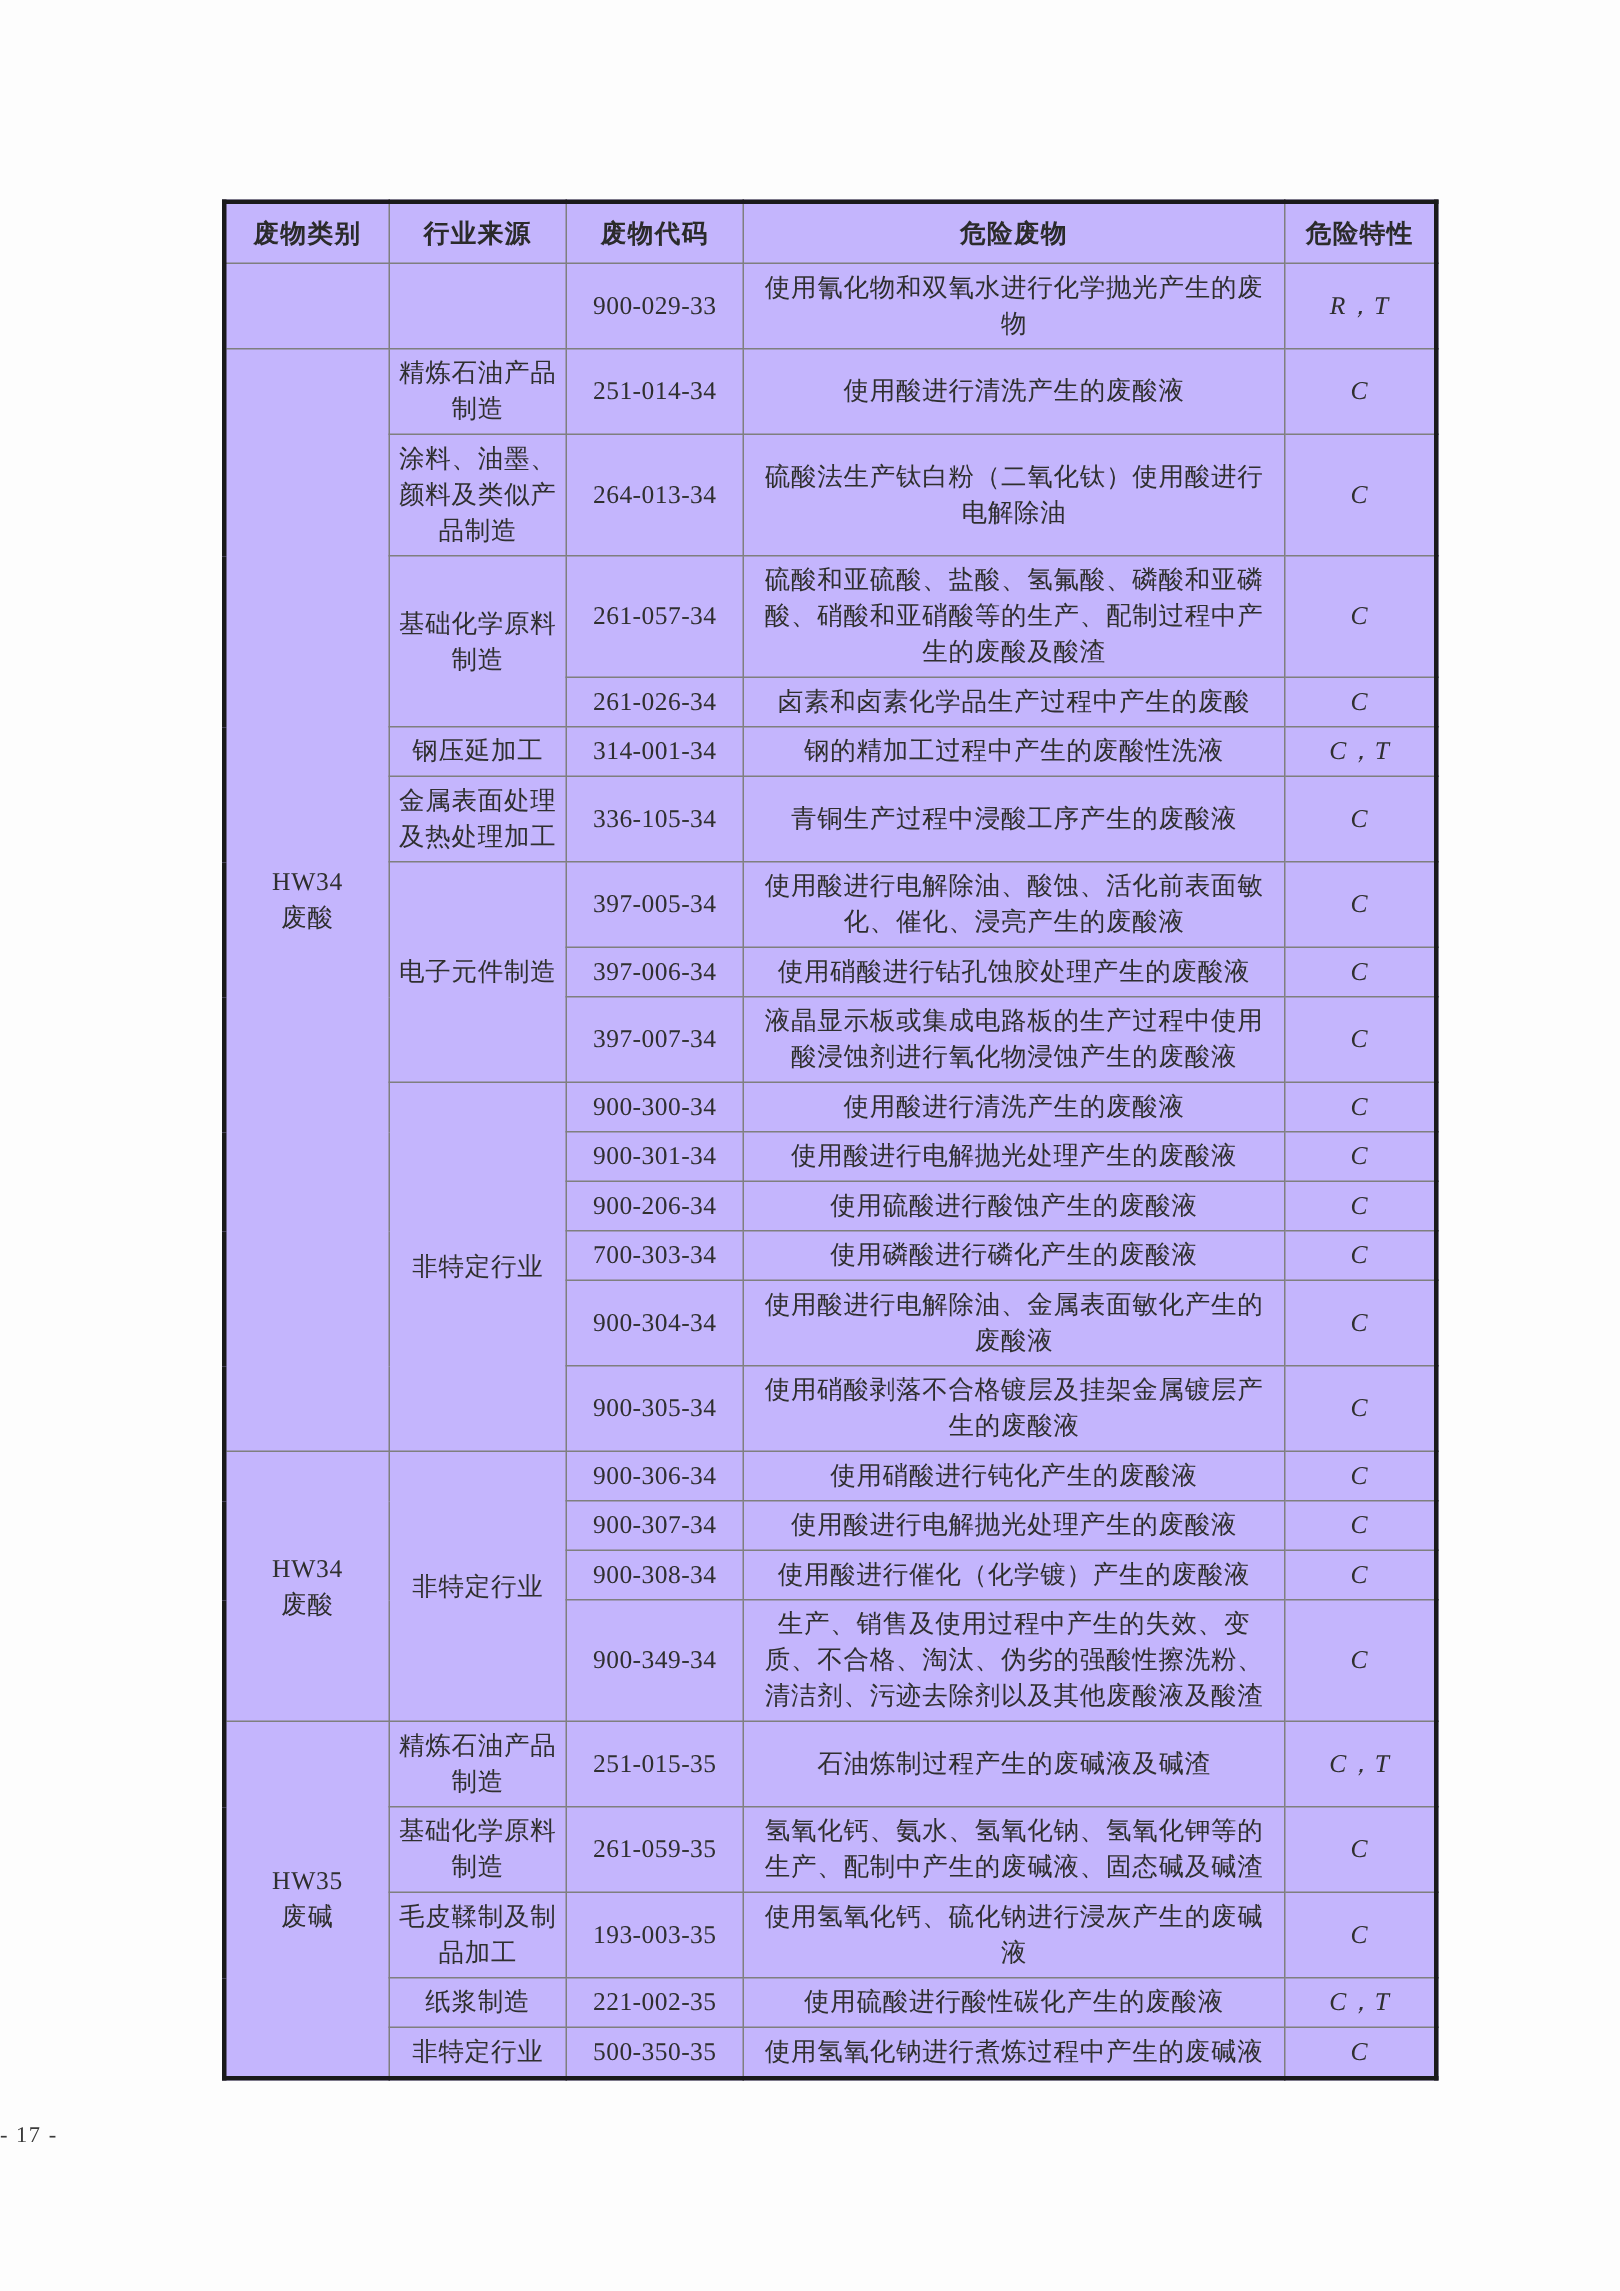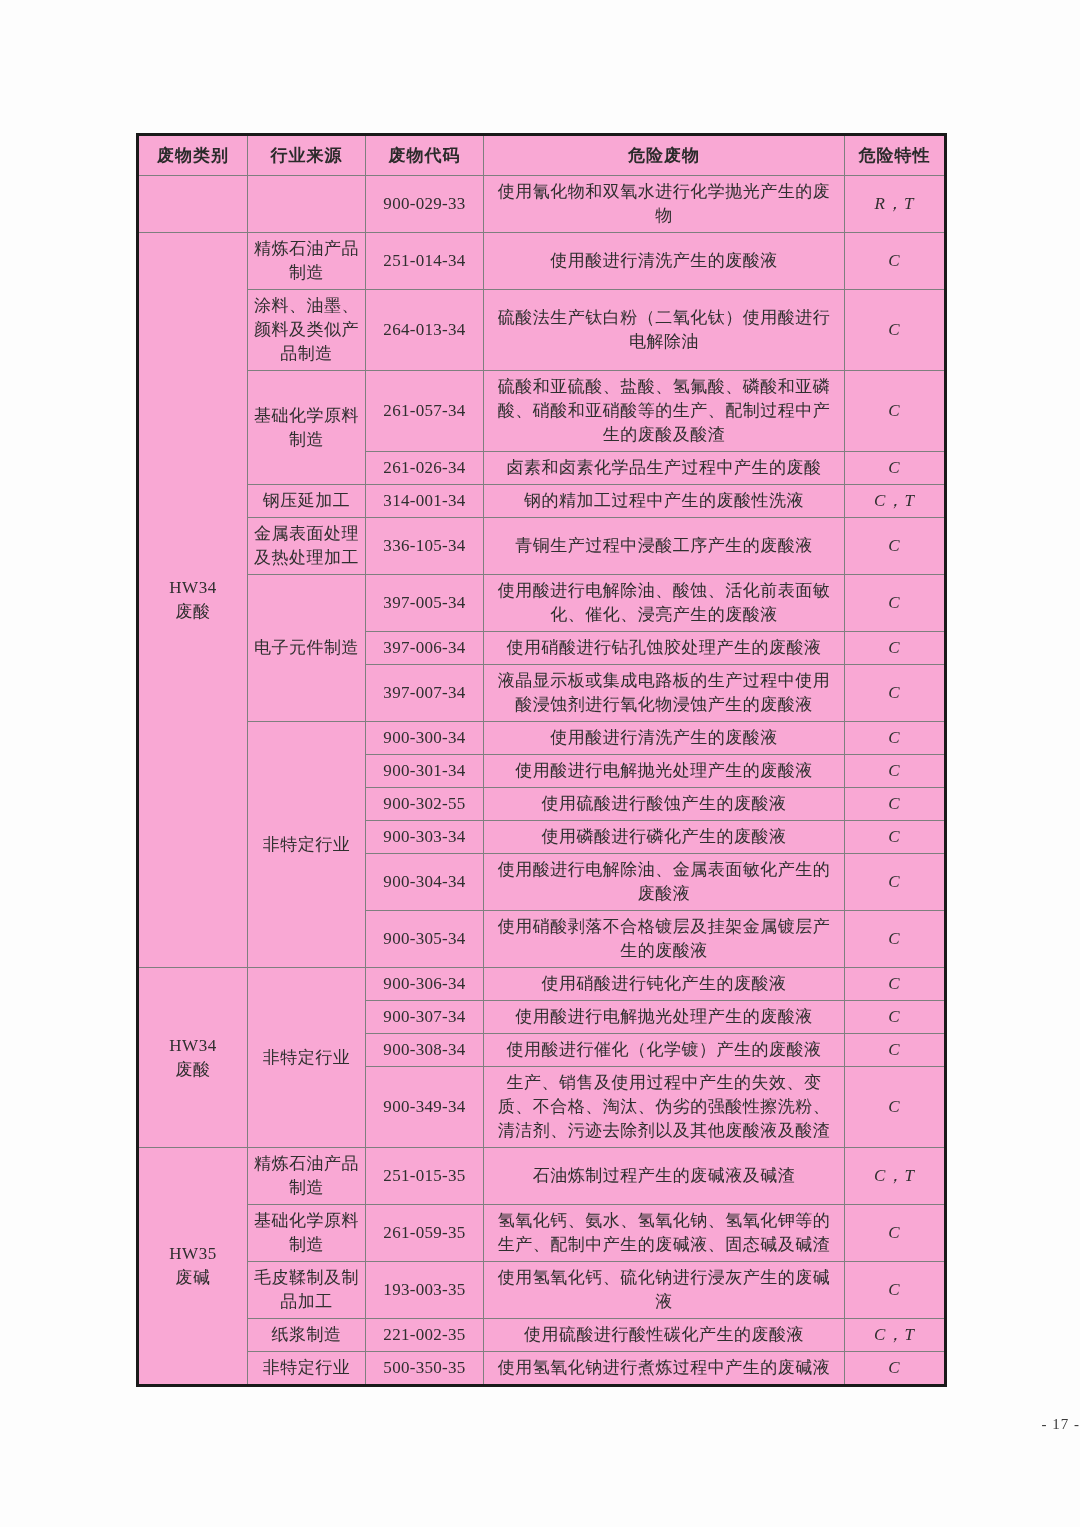--- a/index.html
+++ b/index.html
@@ -8,26 +8,26 @@
     width: 1080px;
     height: 1527px;
     background: #fdfdfd;
     color: #2f2f2f;
     font-family: "Liberation Serif", "DejaVu Serif", serif;
     position: relative;
     overflow: hidden;
   }
   table.waste-table {
     position: absolute;
-    left: 136px;
+    left: 148px;
     top: 133px;
     width: 808px;
     table-layout: fixed;
     border-collapse: collapse;
-    background: #f9a8d4;
+    background: #c4b5fd;
     border: 3px solid #1a1a1a;
   }
   table.waste-table th,
   table.waste-table td {
     border: 1px solid #7f7f7f;
   }
   table.waste-table th {
     font-size: 17px;
     font-weight: bold;
     letter-spacing: 1px;
@@ -64,21 +64,21 @@
   td.hazard-c {
     font-size: 16px;
     letter-spacing: 1px;
     font-style: italic;
   }
   .page-number {
     position: absolute;
     top: 1416px;
     left: 0;
     width: 100%;
-    text-align: right;
+    text-align: left;
     font-size: 15px;
     letter-spacing: 1px;
     color: #3a3a3a;
   }
 </style>
 </head>
 <body>
 
 <table class="waste-table">
   <colgroup>
@@ -163,26 +163,26 @@
         <td class="code-c">900-300-34</td>
         <td class="waste-c">使用酸进行清洗产生的废酸液</td>
         <td class="hazard-c">C</td>
       </tr>
       <tr>
         <td class="code-c">900-301-34</td>
         <td class="waste-c">使用酸进行电解抛光处理产生的废酸液</td>
         <td class="hazard-c">C</td>
       </tr>
       <tr>
-        <td class="code-c">900-302-55</td>
+        <td class="code-c">900-206-34</td>
         <td class="waste-c">使用硫酸进行酸蚀产生的废酸液</td>
         <td class="hazard-c">C</td>
       </tr>
       <tr>
-        <td class="code-c">900-303-34</td>
+        <td class="code-c">700-303-34</td>
         <td class="waste-c">使用磷酸进行磷化产生的废酸液</td>
         <td class="hazard-c">C</td>
       </tr>
       <tr>
         <td class="code-c">900-304-34</td>
         <td class="waste-c">使用酸进行电解除油、金属表面敏化产生的废酸液</td>
         <td class="hazard-c">C</td>
       </tr>
       <tr>
         <td class="code-c">900-305-34</td>

